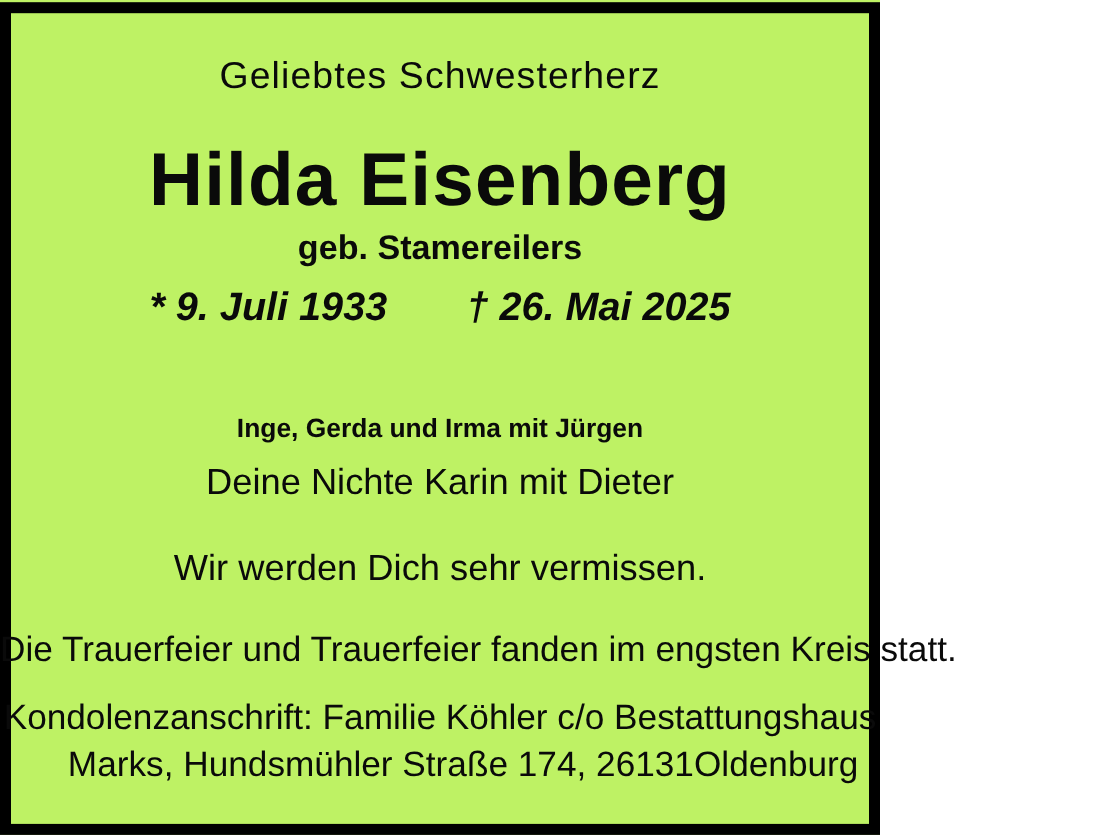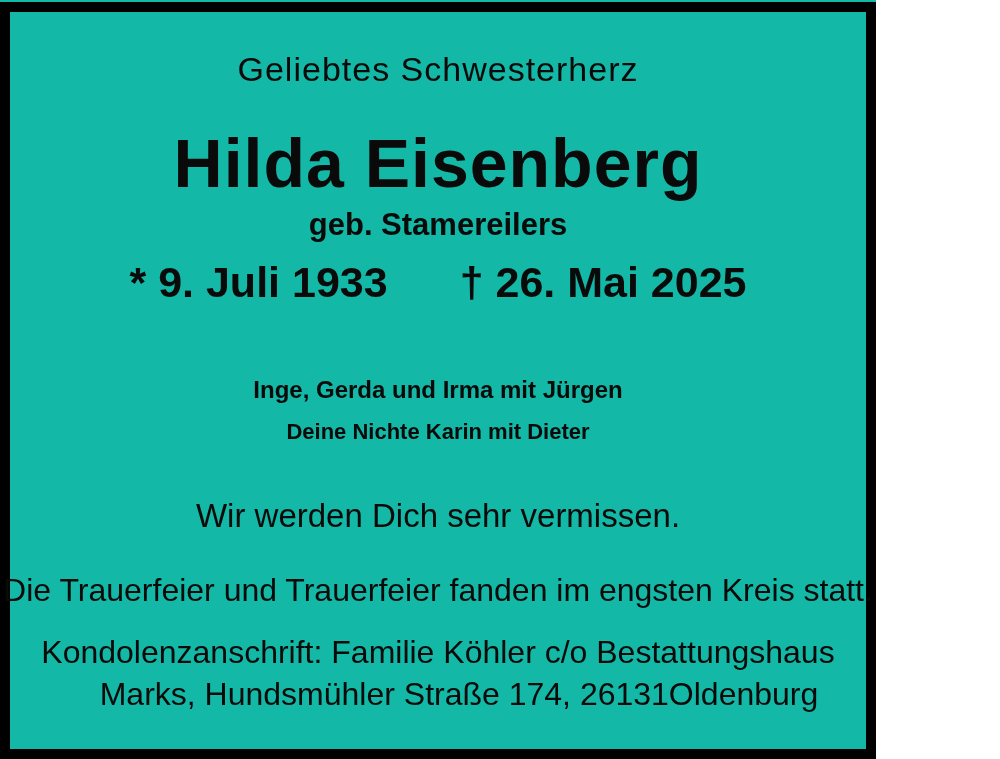--- a/index.html
+++ b/index.html
@@ -10,23 +10,23 @@
   body {
     width: 1000px;
     height: 759px;
     overflow: hidden;
     font-family: "Liberation Sans", "DejaVu Sans", sans-serif;
     color: #0a0a0a;
     -webkit-font-smoothing: antialiased;
   }
   .notice {
     position: relative;
-    width: 876px;
+    width: 800px;
     height: 759px;
-    background: #14b8a6;
+    background: #bef264;
   }
   .frame {
     position: absolute;
     left: 0;
     top: 2px;
     right: 0;
     bottom: 0;
     border: 10px solid #000000;
     box-sizing: border-box;
     pointer-events: none;
@@ -54,37 +54,38 @@
   .maiden-name {
     top: 207px;
     font-size: 31px;
     font-weight: 700;
   }
   .dates {
     top: 258px;
     display: flex;
     justify-content: center;
     gap: 72px;
-    font-size: 43px;
+    font-size: 36px;
     font-weight: 700;
+    font-style: italic;
   }
   .intro {
     top: 333px;
     font-size: 33px;
     font-weight: 400;
   }
   .mourners-1 {
     top: 376px;
     font-size: 24px;
     font-weight: 700;
   }
   .mourners-2 {
     top: 419px;
-    font-size: 22px;
-    font-weight: 700;
+    font-size: 33px;
+    font-weight: 400;
     text-align: center;
   }
   .farewell {
     top: 497px;
     font-size: 33px;
     font-weight: 400;
   }
   .funeral-note {
     top: 572px;
     font-size: 32px;

